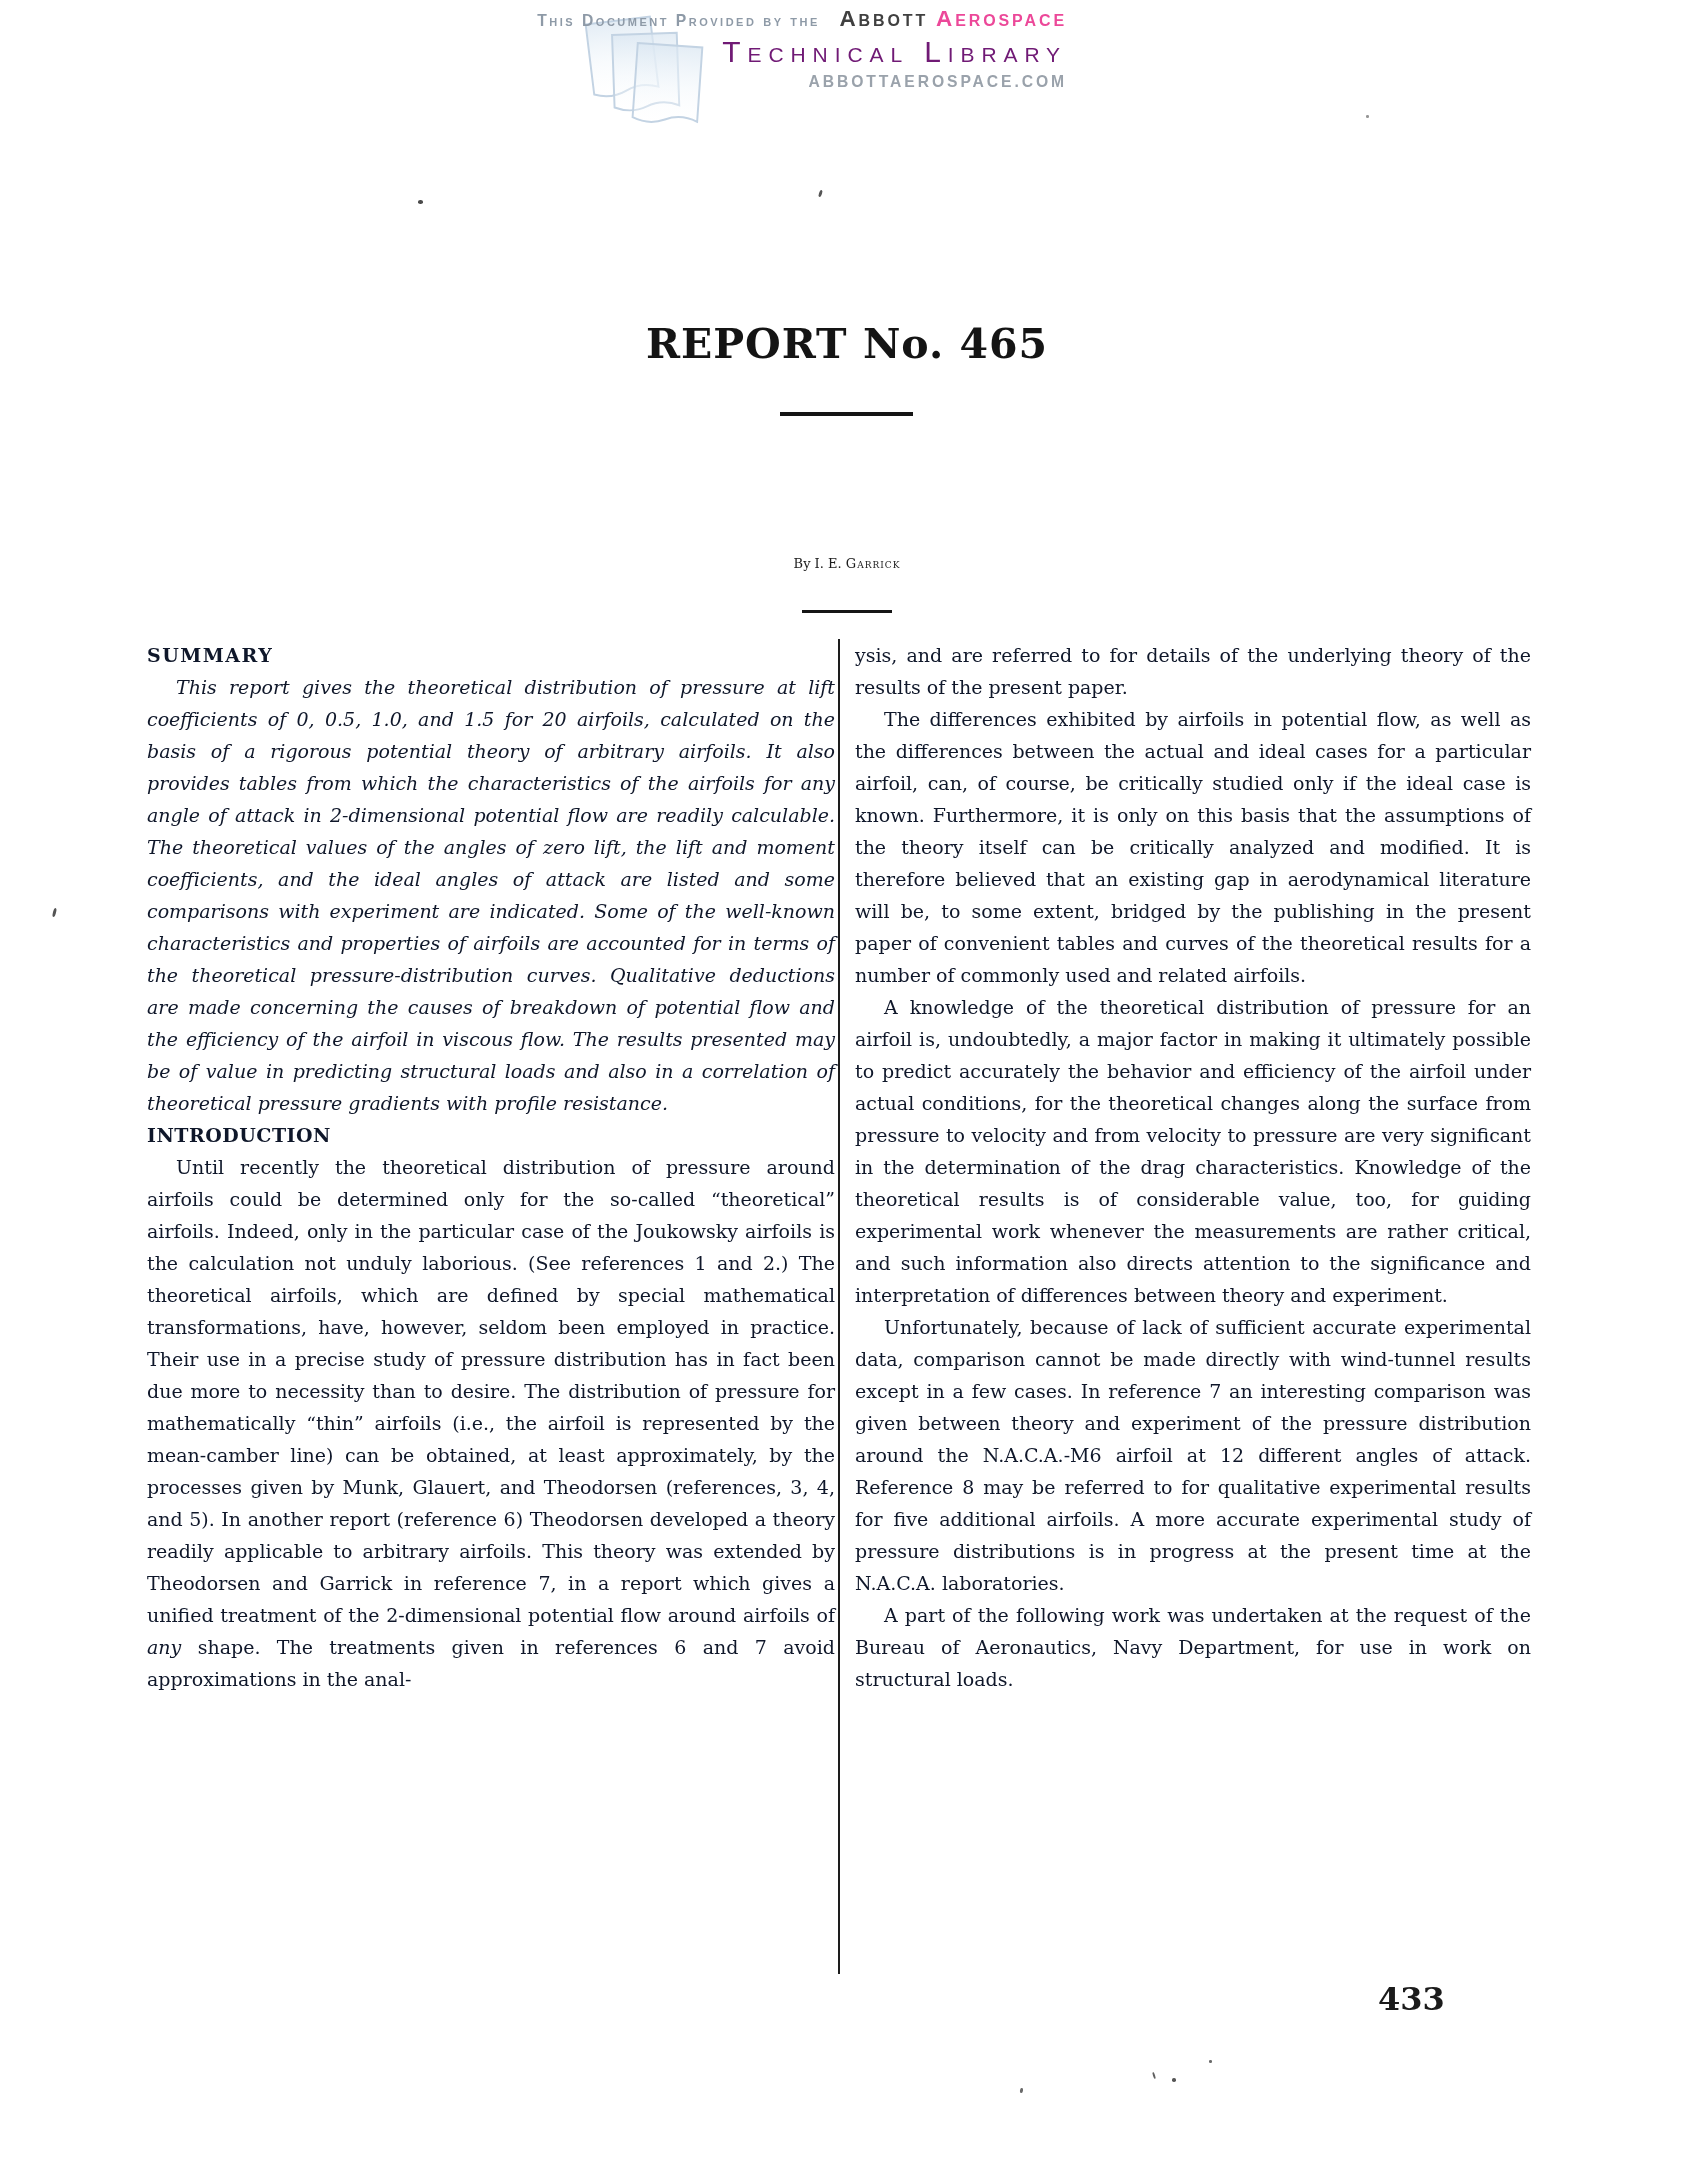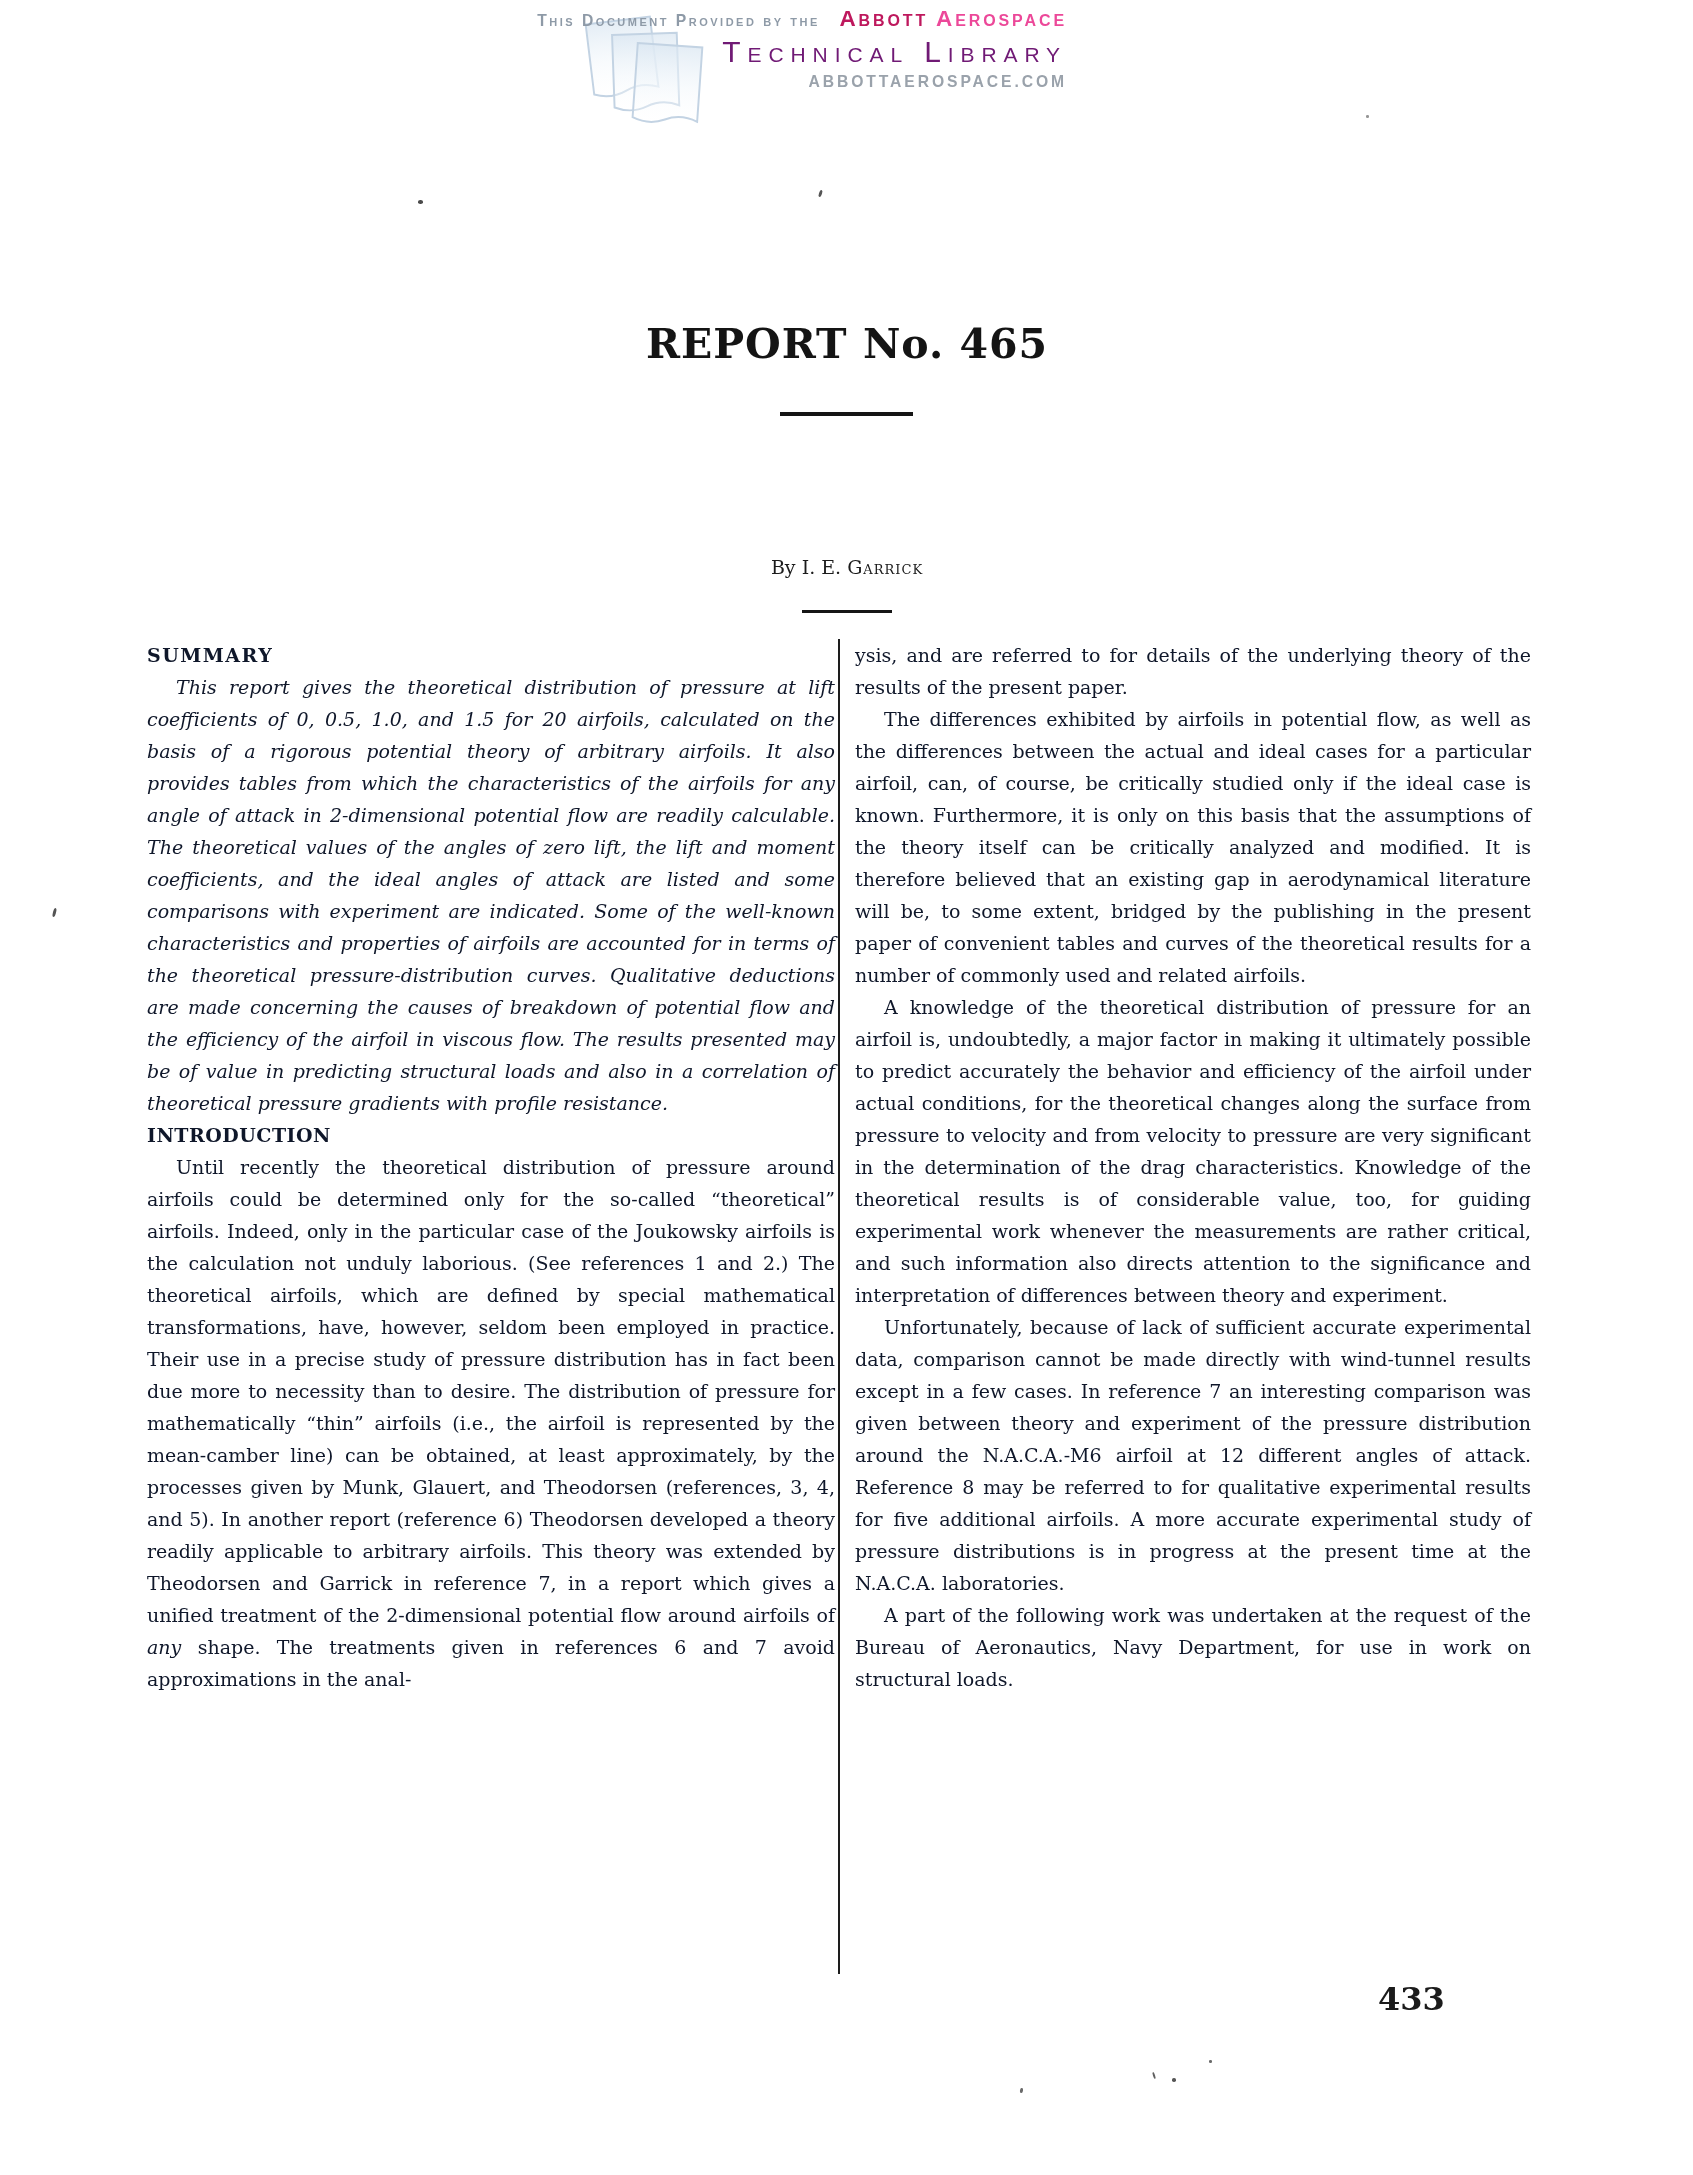--- a/index.html
+++ b/index.html
@@ -8,32 +8,32 @@
     font-family:"DejaVu Serif","Liberation Serif",serif; color:#1b1b1b; overflow:hidden;
   }
 
   
   .wm-logo { position:absolute; top:11.8px; left:580px; z-index:1; }
   .wm-text {
     position:absolute; top:7.8px; right:627px; z-index:2; text-align:right;
     font-family:"Liberation Sans",sans-serif; line-height:1;
   }
   .wm-line1 { font-size:15.7px; letter-spacing:2.5px; color:#8e9aa7; font-variant:small-caps; font-weight:700; }
-  .wm-brand1 { font-size:22.5px; letter-spacing:2.9px; color:#be185d; font-variant:small-caps; font-weight:700; margin-left:19.6px; }
+  .wm-brand1 { font-size:22.5px; letter-spacing:2.9px; color:#404040; font-variant:small-caps; font-weight:700; margin-left:19.6px; }
   .wm-brand2 { font-size:22.5px; letter-spacing:2.9px; color:#ec4899; font-variant:small-caps; font-weight:700; margin-left:7.8px; }
   .wm-line2 { margin-top:6.9px; font-size:30px; letter-spacing:6.9px; color:#701a75; font-variant:small-caps; font-weight:500; }
   .wm-line3 { margin-top:6.9px; font-size:15.7px; letter-spacing:2.9px; color:#9aa2ab; font-weight:700; }
 
   
   .report-no { position:absolute; top:320px; left:0; width:100%; text-align:center;
                font-size:41px; font-weight:700; letter-spacing:1px; color:#141414; }
   .rule-top { position:absolute; top:412px; left:780px; width:133px; height:3.9px; background:#151515; }
   .doc-title { position:absolute; top:443px; left:0; width:100%; text-align:center;
                font-weight:700; font-size:29px; line-height:45px; letter-spacing:0.5px; color:#131313; }
-  .byline { position:absolute; top:556px; left:0; width:100%; text-align:center; font-size:19px; color:#1b1b1b; }
+  .byline { position:absolute; top:556px; left:0; width:100%; text-align:center; font-size:13px; color:#1b1b1b; }
   .byline .name { font-variant:small-caps; letter-spacing:1px; }
   .rule-byline { position:absolute; top:610px; left:802px; width:90px; height:2.9px; background:#151515; }
 
   
   .columns { position:absolute; top:639px; left:147px; width:1384px; display:flex; justify-content:space-between; }
   .col-left  { width:688px; }
   .col-right { width:676px; }
   .col p { margin:0; font-size:19px; line-height:32px; text-align:justify; hyphens:auto; color:#0f172a; }
   .indent { text-indent:29px; }
   .summary-par { font-style:italic; }

